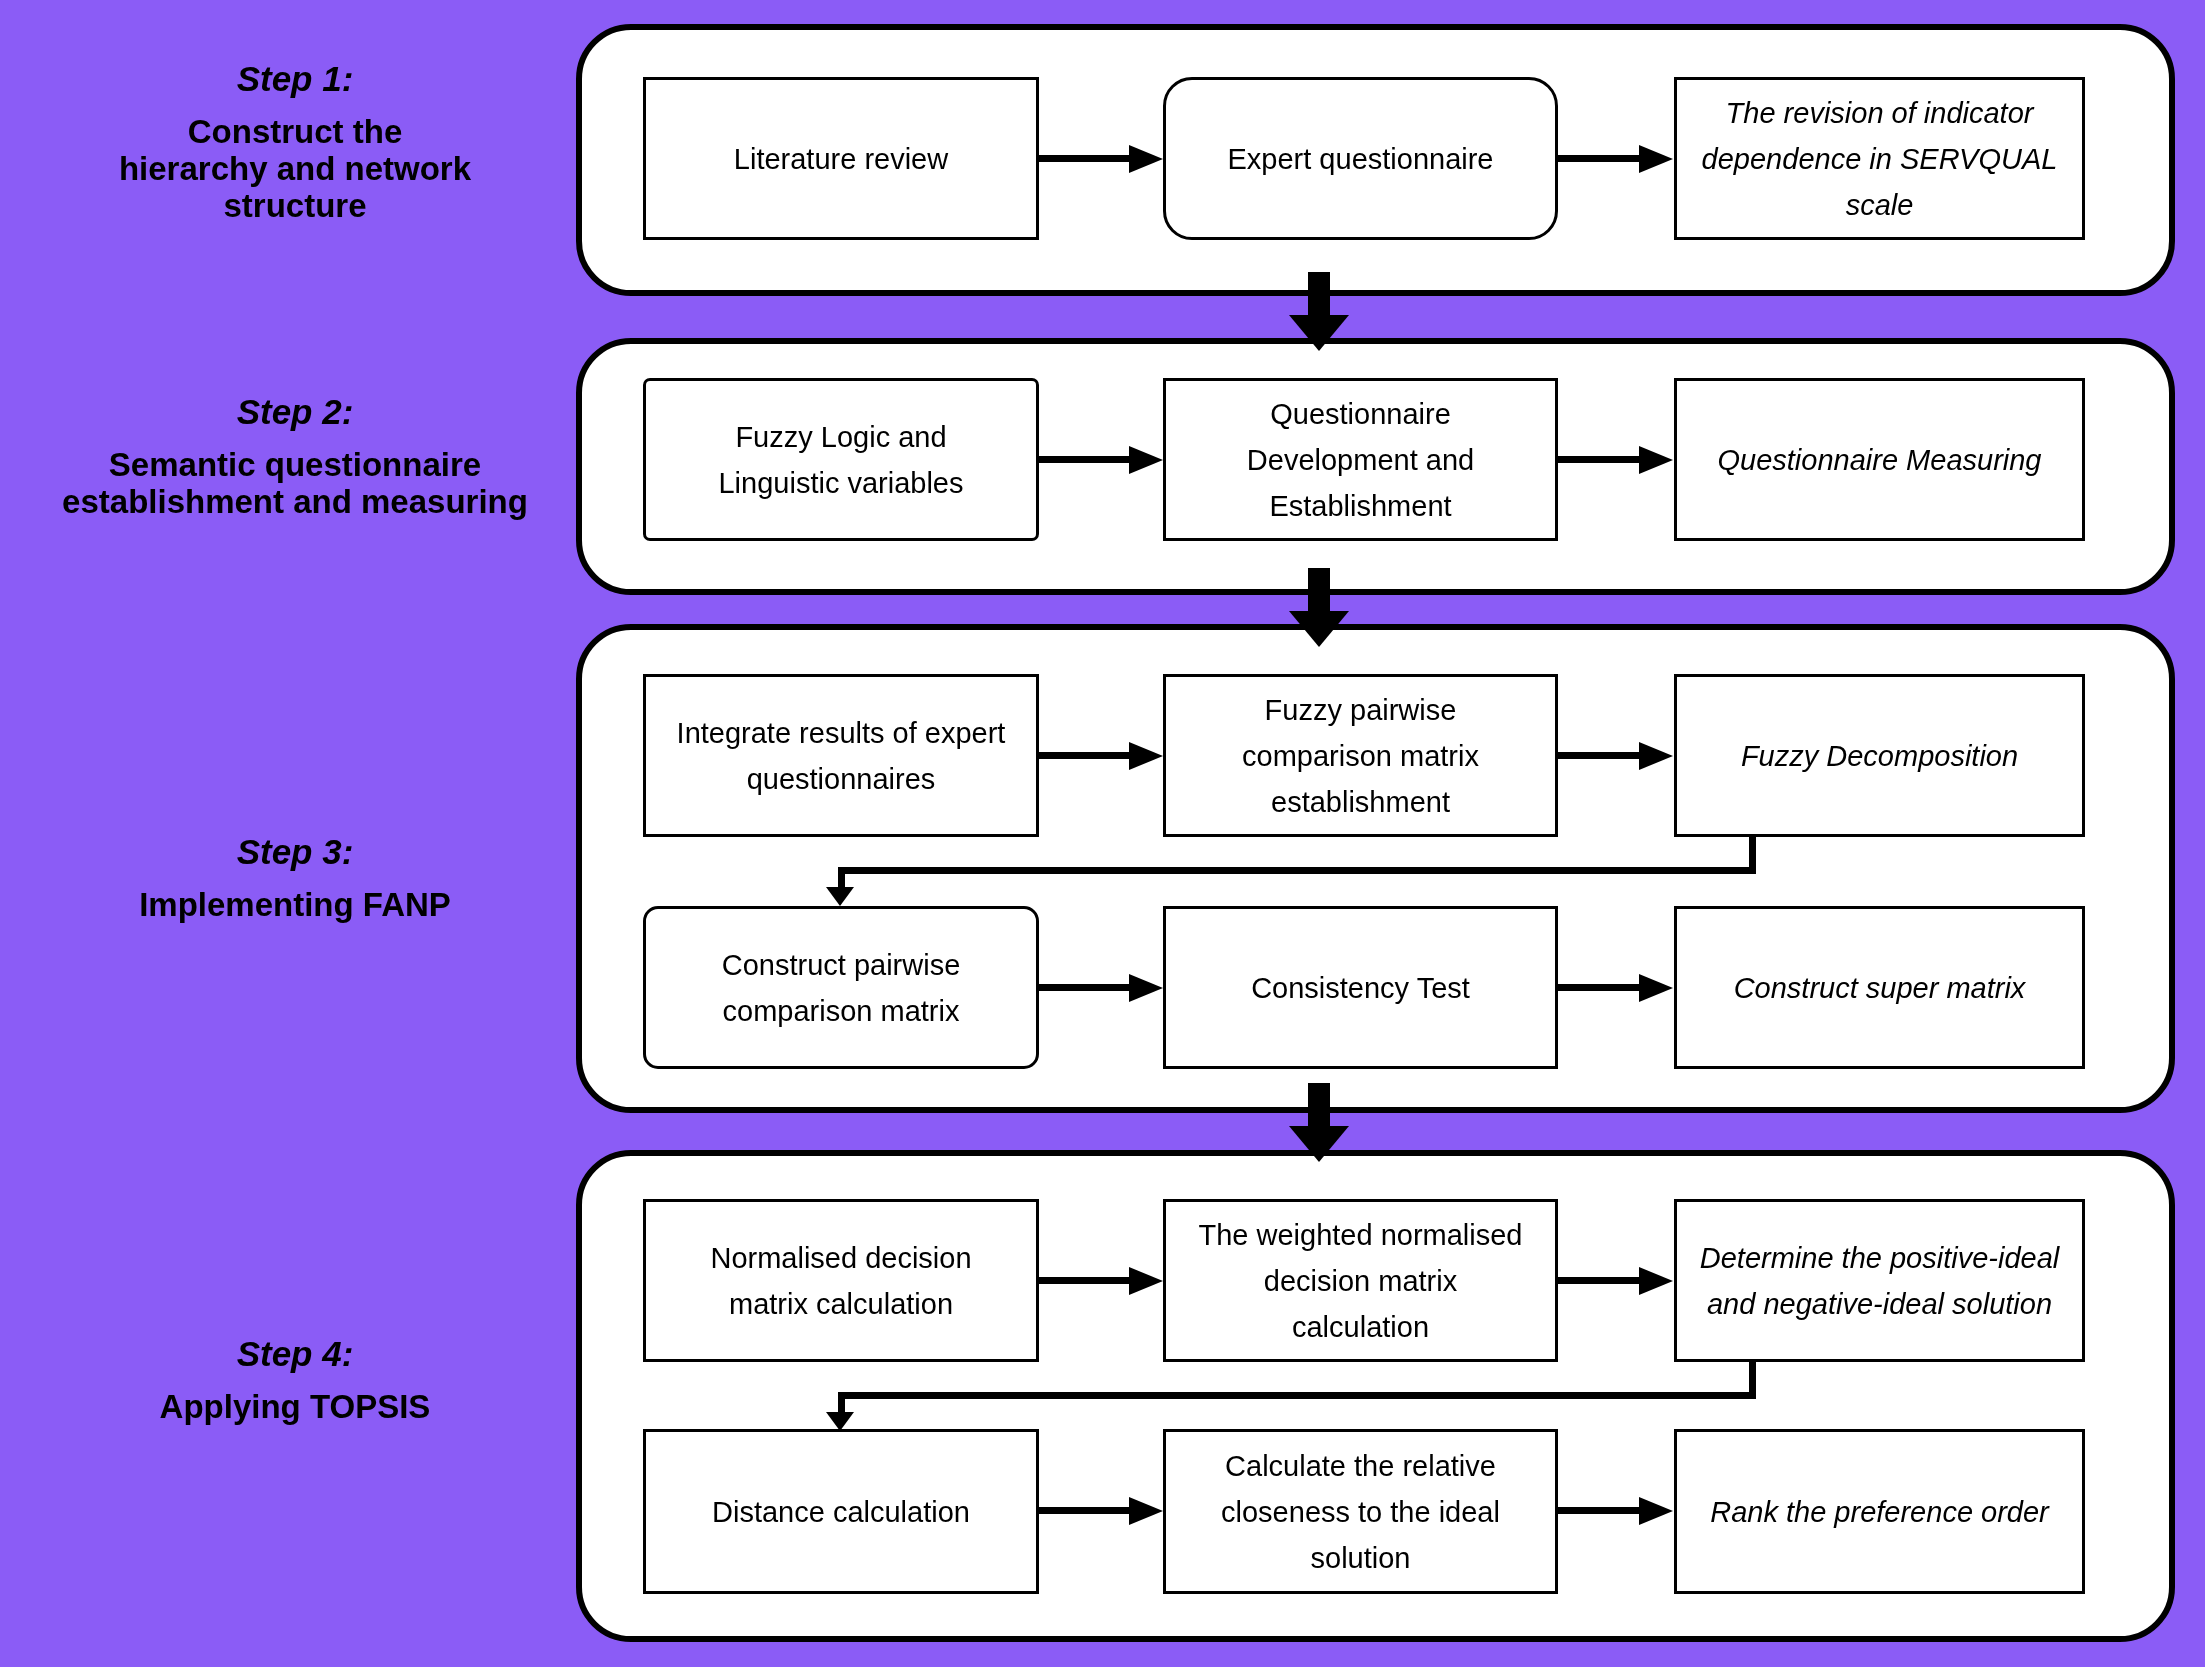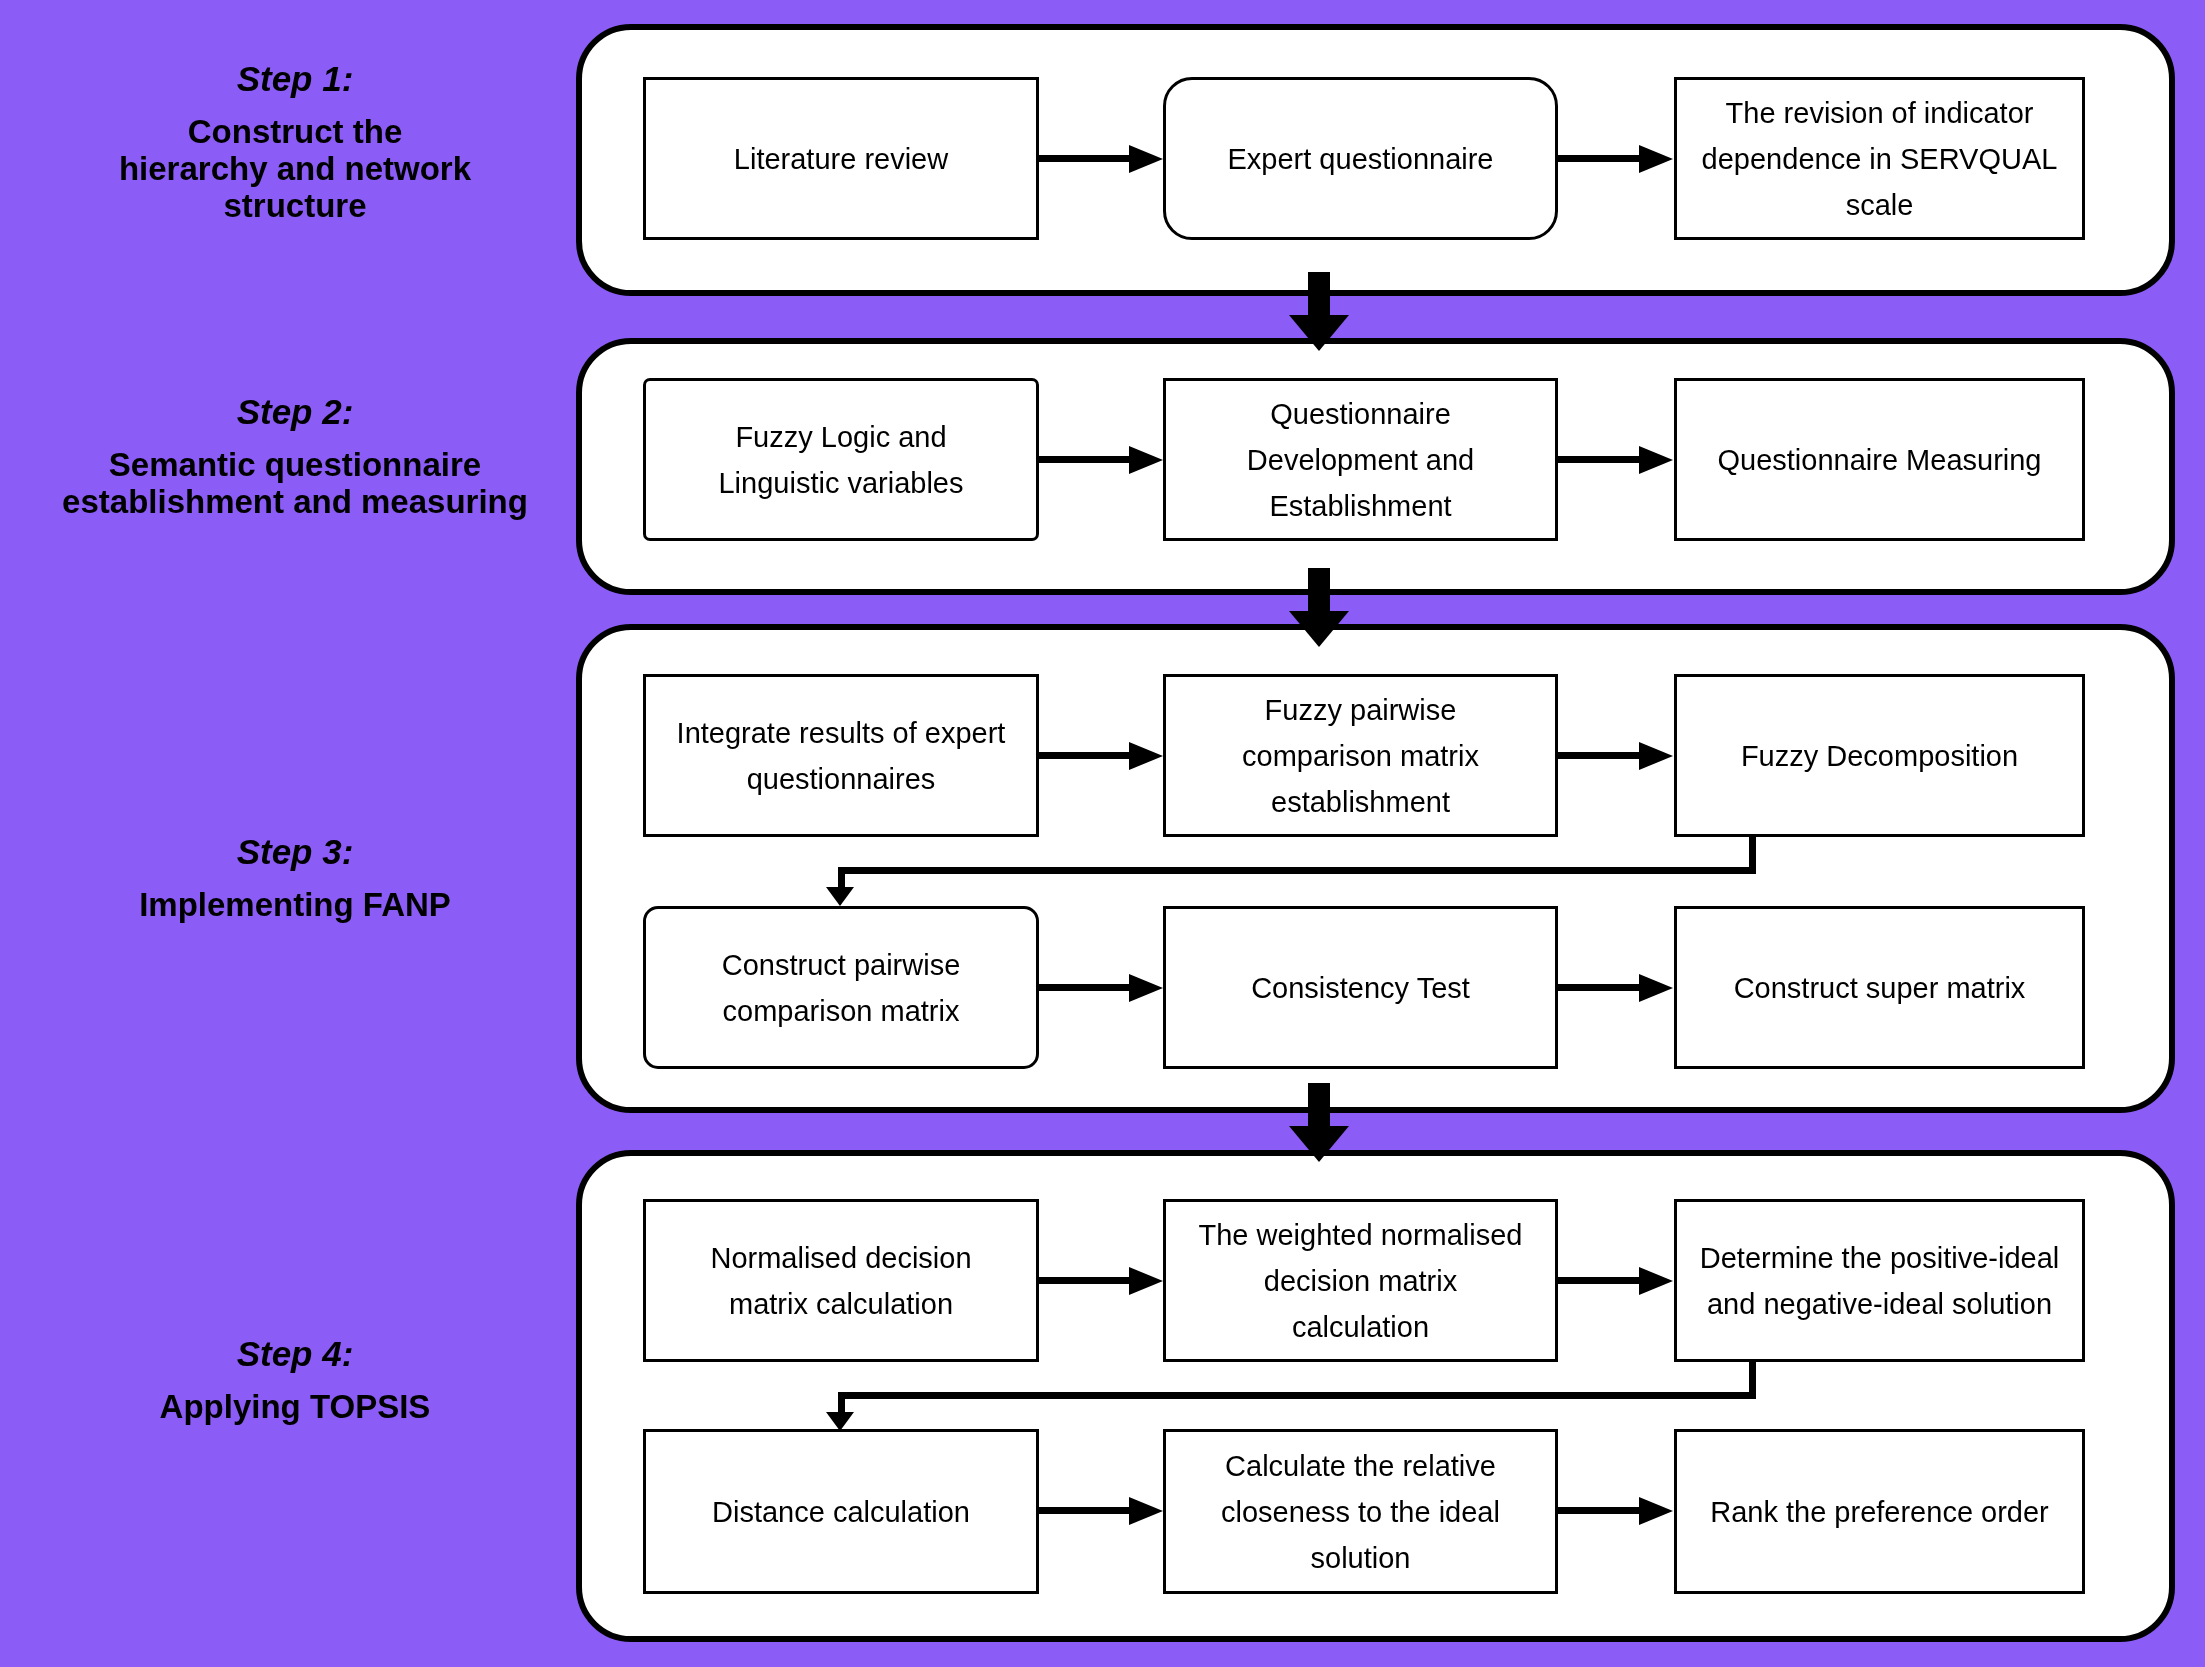--- a/index.html
+++ b/index.html
@@ -13,21 +13,21 @@
   .step-title{font-size:35px;line-height:40px;font-weight:bold;font-style:italic;margin-bottom:13.7px;}
   .step-sub-line{font-size:33px;line-height:37px;font-weight:700;}
   
   .group{position:absolute;left:576px;width:1599px;border:6.8px solid #000;border-radius:55px;background:#fff;}
   
   .box{
     position:absolute;border:3.7px solid #000;background:#fff;
     display:flex;align-items:center;justify-content:center;text-align:center;
     font-size:29px;line-height:46px;padding:16px 29px;
   }
-  .box.c3{padding:0 21px;}
+  .box.c3{padding:0 21px;font-style:italic;}
   
   .harrow{position:absolute;height:7.4px;background:#000;}
   .harrow::after{
     content:'';position:absolute;right:-33px;top:50%;transform:translateY(-50%);
     width:0;height:0;border-left:34px solid #000;border-top:14.7px solid transparent;border-bottom:14.7px solid transparent;
   }
   
   .bigarrow{position:absolute;width:61px;}
   .bigarrow .shaft{width:22px;height:43px;background:#000;margin:0 auto;}
   .bigarrow .head{

